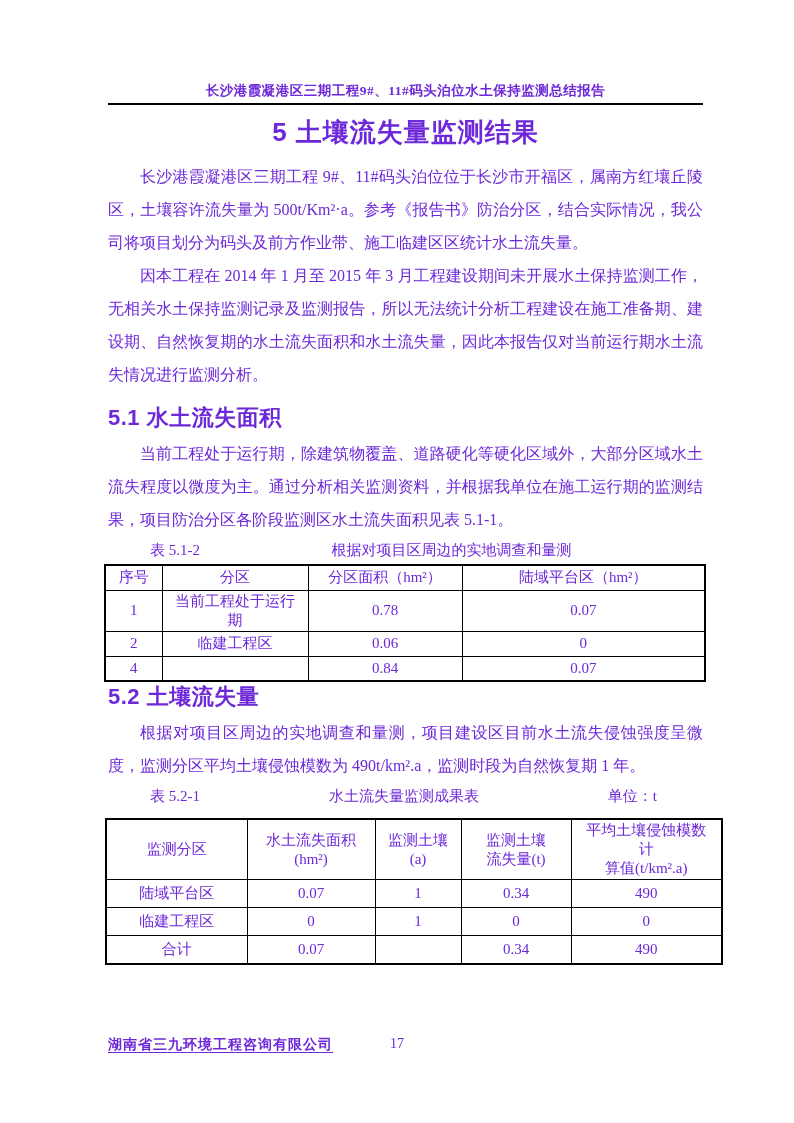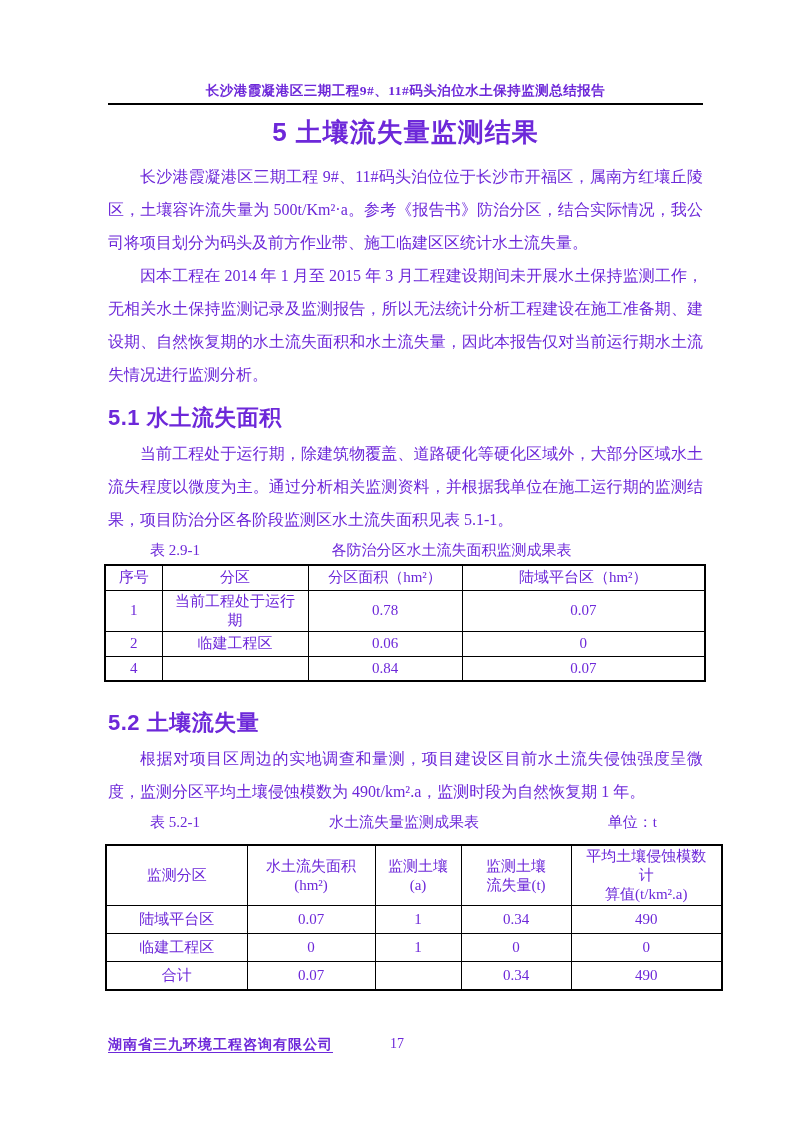--- a/index.html
+++ b/index.html
@@ -37,21 +37,21 @@
     text-indent:2em;
   }
   .p1 { margin-top:8px; }
   h2.sec-head {
     font-family:"Liberation Sans","DejaVu Sans",sans-serif;
     font-size:22px; font-weight:bold;
     line-height:30px;
     letter-spacing:0.5px;
   }
   .h51 { margin-top:12px; }
-  .h52 { margin-top:26px; }
+  .h52 { }
   .p-after-head { margin-top:4px; }
   .tbl-caption {
     display:flex; align-items:center;
     margin-top:2px;
     font-size:15px;
     line-height:24px;
   }
   .tbl-caption .cap-label { margin-left:42px; white-space:nowrap; }
   .tbl-caption .cap-text  { flex:1; text-align:center; }
   .tbl-caption .cap-unit  { margin-right:46px; white-space:nowrap; }
@@ -98,22 +98,22 @@
 
     <h1 class="doc-title">5 土壤流失量监测结果</h1>
 
     <p class="body-par p1">长沙港霞凝港区三期工程 9#、11#码头泊位位于长沙市开福区，属南方红壤丘陵区，土壤容许流失量为 500t/Km²·a。参考《报告书》防治分区，结合实际情况，我公司将项目划分为码头及前方作业带、施工临建区区统计水土流失量。</p>
     <p class="body-par">因本工程在 2014 年 1 月至 2015 年 3 月工程建设期间未开展水土保持监测工作，无相关水土保持监测记录及监测报告，所以无法统计分析工程建设在施工准备期、建设期、自然恢复期的水土流失面积和水土流失量，因此本报告仅对当前运行期水土流失情况进行监测分析。</p>
 
     <h2 class="sec-head h51">5.1 水土流失面积</h2>
     <p class="body-par p-after-head">当前工程处于运行期，除建筑物覆盖、道路硬化等硬化区域外，大部分区域水土流失程度以微度为主。通过分析相关监测资料，并根据我单位在施工运行期的监测结果，项目防治分区各阶段监测区水土流失面积见表 5.1-1。</p>
 
     <div class="tbl-caption">
-      <span class="cap-label">表 2.9-1</span>
-      <span class="cap-text">各防治分区水土流失面积监测成果表</span>
+      <span class="cap-label">表 5.1-2</span>
+      <span class="cap-text">根据对项目区周边的实地调查和量测</span>
     </div>
 
     <table class="doc-table t511">
       <colgroup>
         <col style="width:57px">
           <col style="width:146px">
           <col style="width:154px">
           <col style="width:243px">
       </colgroup>
       <tbody>

